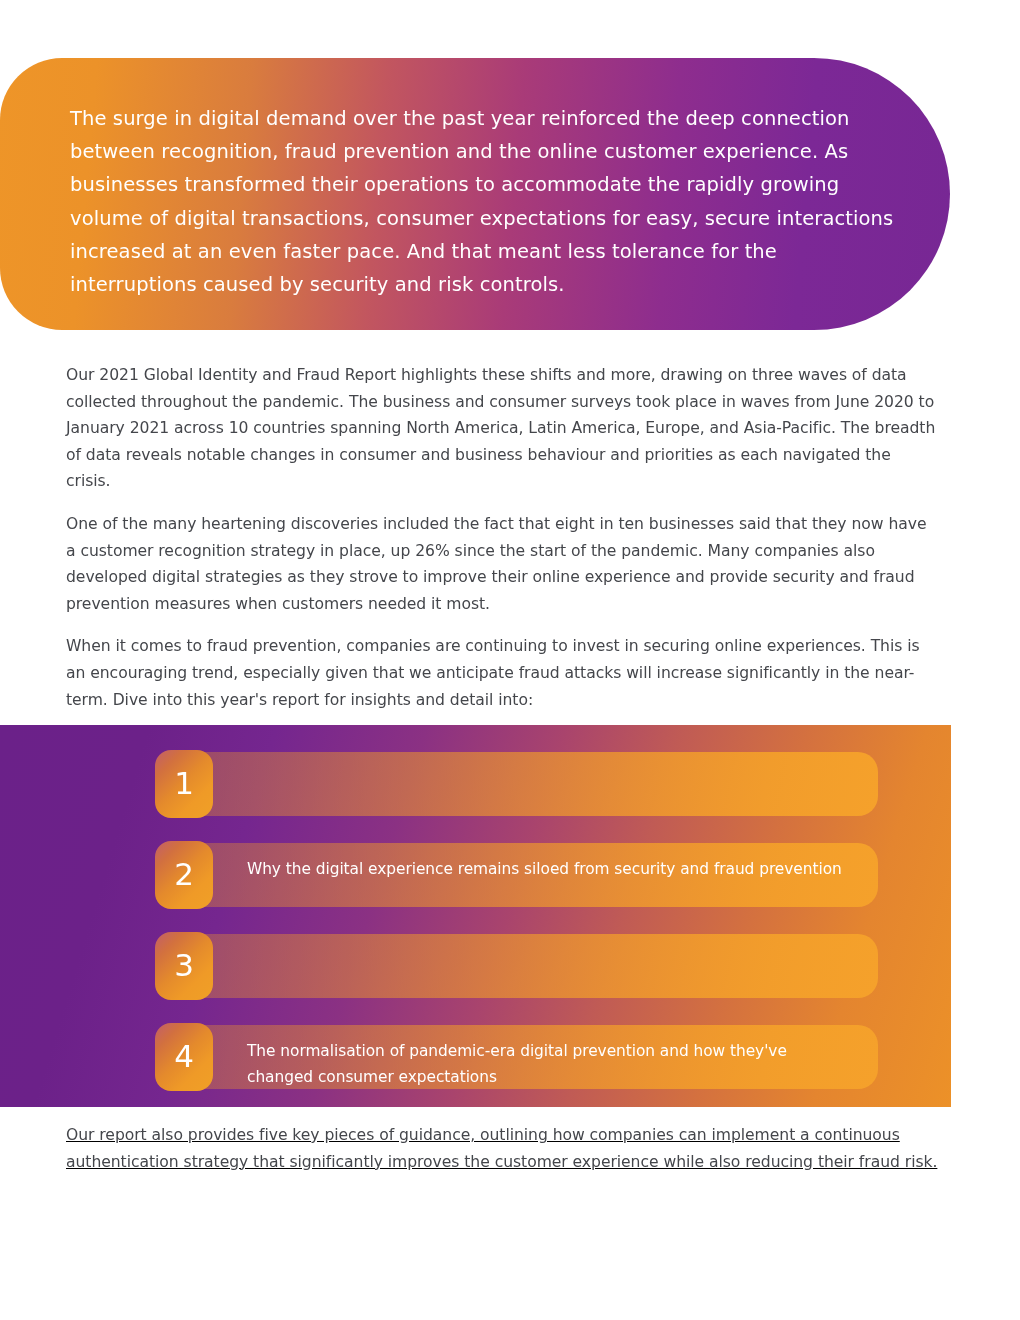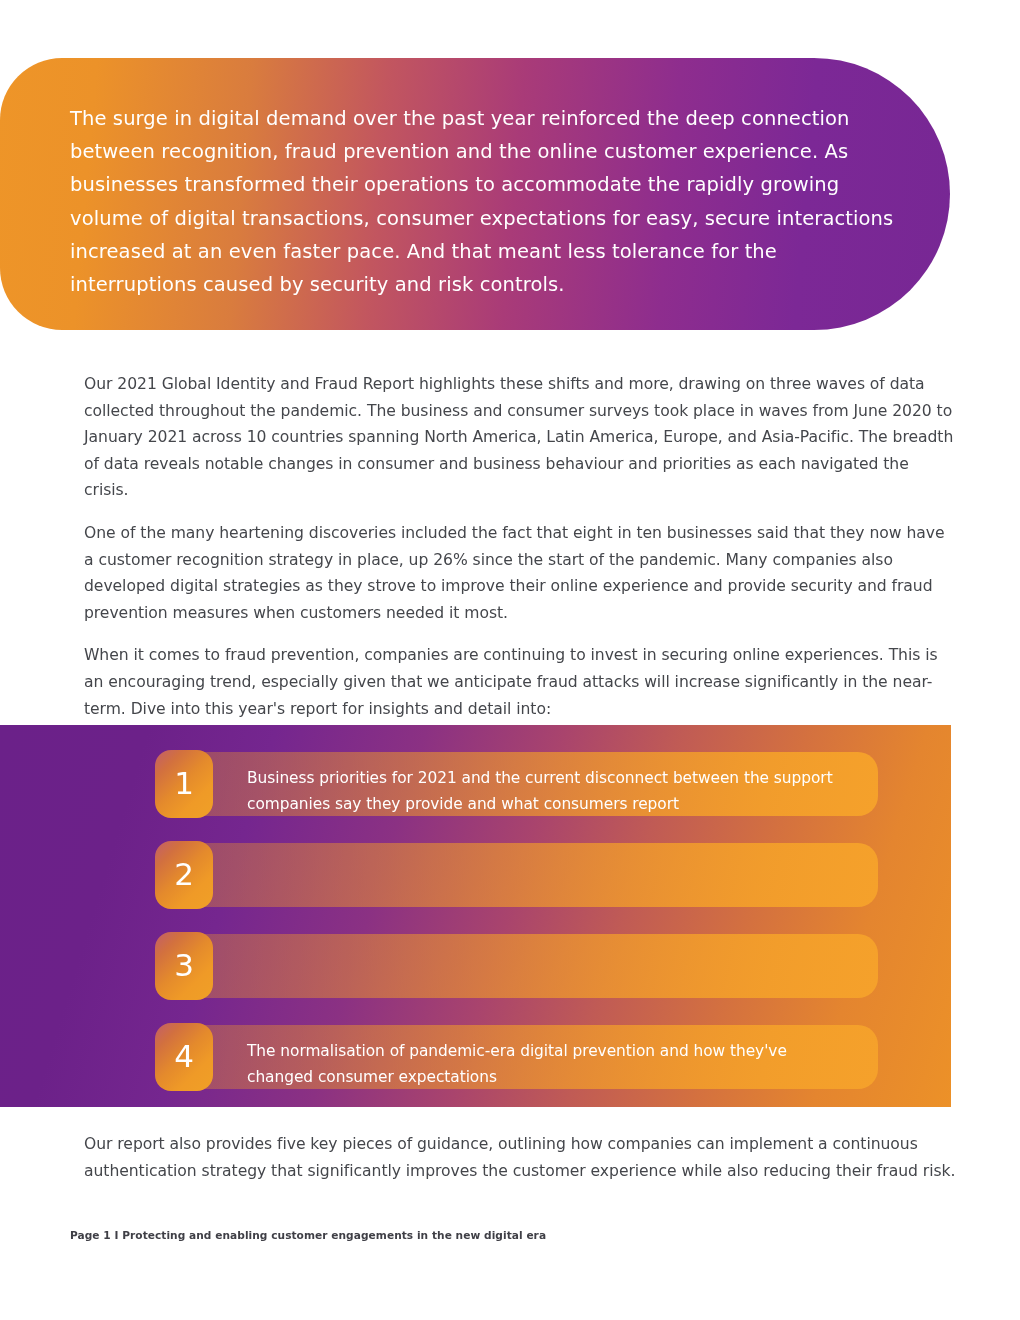--- a/index.html
+++ b/index.html
@@ -40,34 +40,33 @@
     font-size:19.5px;
     line-height:33.2px;
     color:#ffffff;
     letter-spacing:.1px;
     font-weight:400;
   }
 
   
   .body-copy {
     position:absolute;
-    left:84px;
+    left:66px;
     width:874px;
-    margin-top:9px;
   }
   .body-copy p {
     font-family:"DejaVu Sans", sans-serif;
     font-size:15.6px;
     line-height:26.6px;
     color:#44464B;
     margin-bottom:16px;
     letter-spacing:-.05px;
   }
   .body-copy.top  { top:362px; }
-  .body-copy.bot  { top:1122px; }
+  .body-copy.bot  { top:1122px;text-decoration:underline; }
 
   
   .list-section {
     position:absolute;
     left:0; top:725px;
     width:951px; height:382px;
     background:linear-gradient(107deg,
         #6B2189 0%,
         #6C2189 14%,
         #75268F 26%,
@@ -162,27 +161,27 @@
     <p>One of the many heartening discoveries included the fact that eight in ten businesses said that they now have a customer recognition strategy in place, up 26% since the start of the pandemic. Many companies also developed digital strategies as they strove to improve their online experience and provide security and fraud prevention measures when customers needed it most.</p>
     <p>When it comes to fraud prevention, companies are continuing to invest in securing online experiences. This is an encouraging trend, especially given that we anticipate fraud attacks will increase significantly in the near-term. Dive into this year's report for insights and detail into:</p>
   </div>
 
   <div class="list-section">
 
     <div class="list-row r1">
       <div class="badge">
         <span class="badge-num">1</span>
       </div>
-      <div class="row-text">Business priorities for 2021 and the current disconnect between the support companies say they provide and what consumers report</div>
     </div>
 
     <div class="list-row r2">
       <div class="badge">
         <span class="badge-num">2</span>
       </div>
+      <div class="row-text">Why the digital experience remains siloed from security and fraud prevention</div>
     </div>
 
     <div class="list-row r3">
       <div class="badge">
         <span class="badge-num">3</span>
       </div>
     </div>
 
     <div class="list-row r4">
       <div class="badge">
@@ -190,15 +189,14 @@
       </div>
       <div class="row-text">The normalisation of pandemic-era digital prevention and how they've changed consumer expectations</div>
     </div>
 
   </div>
 
   <div class="body-copy bot">
     <p>Our report also provides five key pieces of guidance, outlining how companies can implement a continuous authentication strategy that significantly improves the customer experience while also reducing their fraud risk.</p>
   </div>
 
-  <div class="footer">Page 1 I Protecting and enabling customer engagements in the new digital era</div>
 
 </div>
 
 </body></html>

